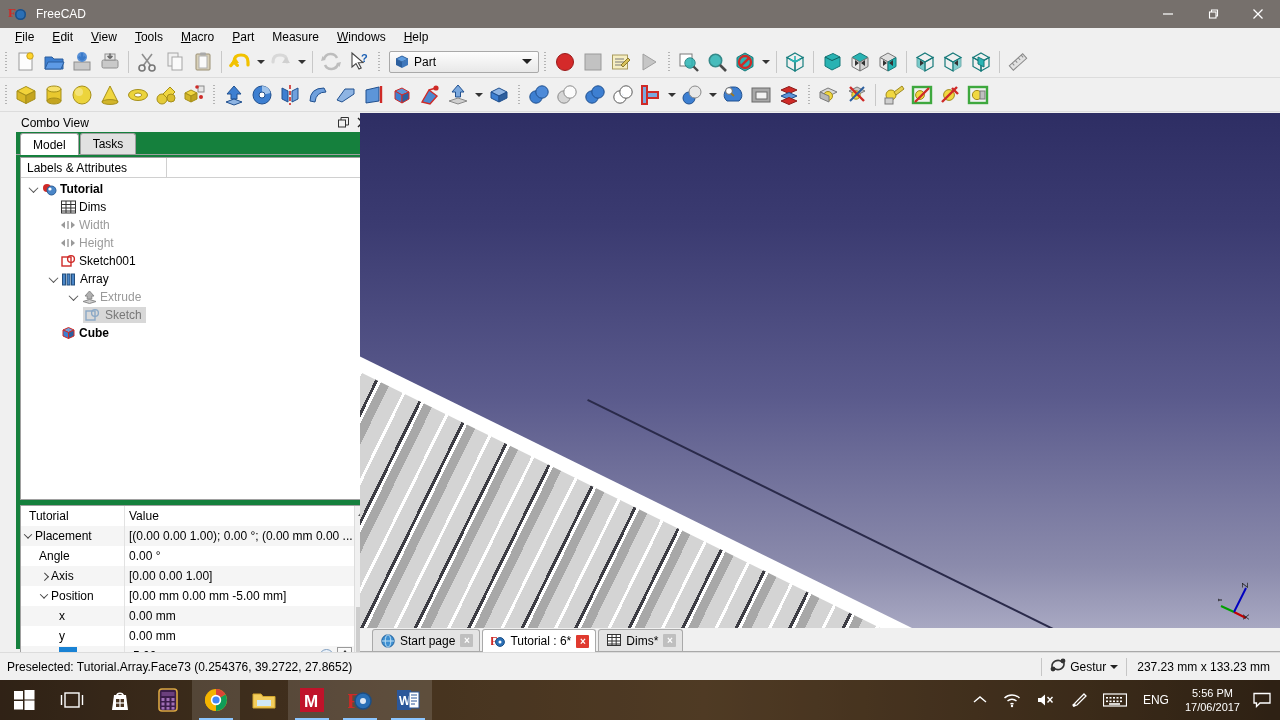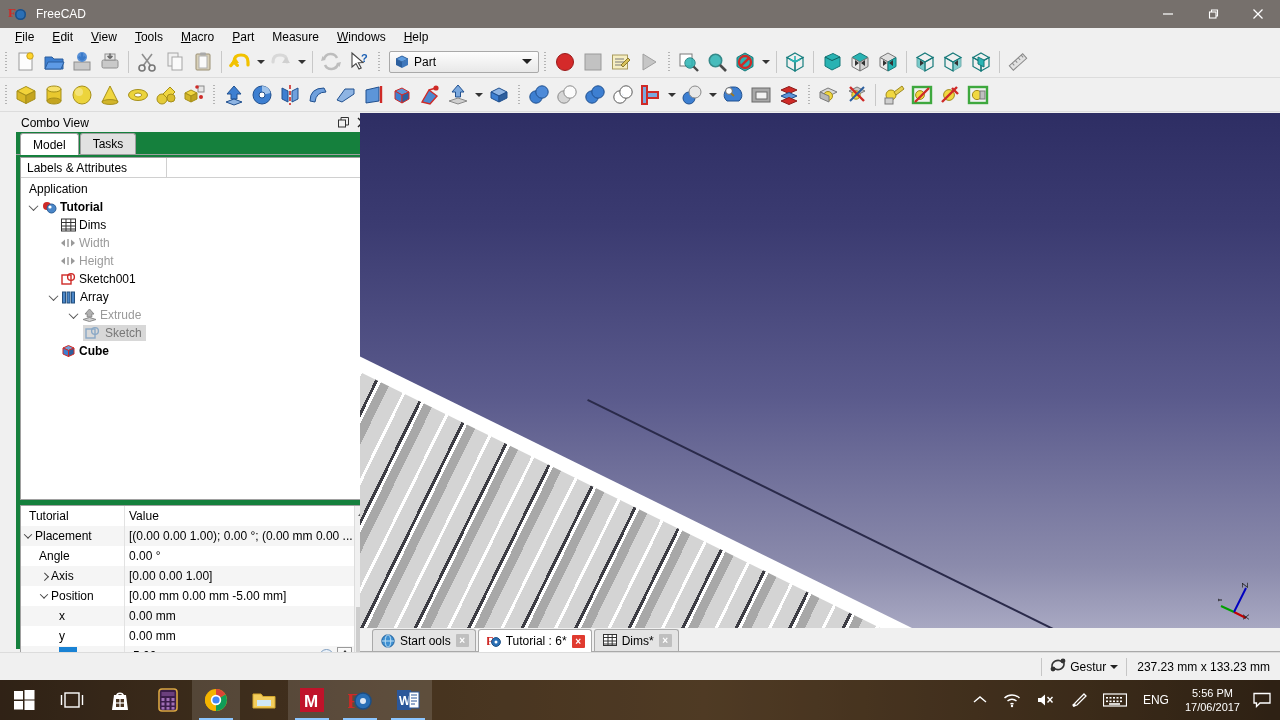--- a/index.html
+++ b/index.html
@@ -822,23 +822,20 @@
       <div class="ptab">Tasks</div>
     </div>
 
     <div class="tree-box">
       <div class="tree-hdr">
         <div class="c1">Labels &amp; Attributes</div>
         <div class="c2"></div>
       </div>
       <div class="tree-rows">
 
-        <div class="trow" style="padding-left:6px">
-          <span class="lbl">Application</span>
-        </div>
 
         <div class="trow" style="padding-left:6px">
           <span class="exp down">
               <i></i>
             </span>
           <span class="ico">
             <svg width="15" height="15">
                 <circle cx="5" cy="6" r="4" fill="#cf2a27"></circle>
                 <circle cx="9.5" cy="8.5" r="4.5" fill="#4a86c8" stroke="#2a5d96"></circle>
                 <circle cx="8" cy="7" r="1.6" fill="#fff"></circle>
@@ -1102,21 +1099,21 @@
 
   <div class="mdi-tabs">
     <div class="mtab">
       <span class="mico">
         <svg width="14" height="14">
             <circle cx="7" cy="7" r="6.2" fill="#3d8fd1" stroke="#1f5f9b"></circle>
             <ellipse cx="7" cy="7" rx="2.8" ry="6.2" fill="none" stroke="#bfe0f5"></ellipse>
             <line x1="0.8" y1="7" x2="13.2" y2="7" stroke="#bfe0f5"></line>
           </svg>
       </span>
-      <span>Start ools</span>
+      <span>Start page</span>
       <span class="mclose">×</span>
     </div>
 
     <div class="mtab active">
       <span class="mico">
         <svg width="14" height="14">
             <text x="-1" y="11" font-size="12" font-weight="bold" font-family="Liberation Serif" fill="#cf2a27">F</text>
             <circle cx="9" cy="8" r="4.4" fill="#2a6fb5" stroke="#1c4f85"></circle>
             <circle cx="9" cy="8" r="1.5" fill="#fff"></circle>
           </svg>
@@ -1135,20 +1132,21 @@
             <line x1="5" y1="0.5" x2="5" y2="11.5" stroke="#333"></line>
             <line x1="9.2" y1="0.5" x2="9.2" y2="11.5" stroke="#333"></line>
           </svg>
       </span>
       <span>Dims*</span>
       <span class="mclose">×</span>
     </div>
   </div>
 
   <div class="statusbar">
+    <span class="status-text">Preselected: Tutorial.Array.Face73 (0.254376, 39.2722, 27.8652)</span>
     <span class="status-right">
       <span class="status-sep"></span>
       <span class="nav-combo">
         <span>
           <svg width="16" height="16">
               <path d="M2 10 A6 6 0 0 1 12 5" fill="none" stroke="#333" stroke-width="1.6"></path>
               <path d="M14 6 A6 6 0 0 1 4 11" fill="none" stroke="#333" stroke-width="1.6"></path>
               <circle cx="13" cy="4" r="2.4" fill="#333"></circle>
               <circle cx="3" cy="12" r="2.4" fill="#333"></circle>
             </svg>

